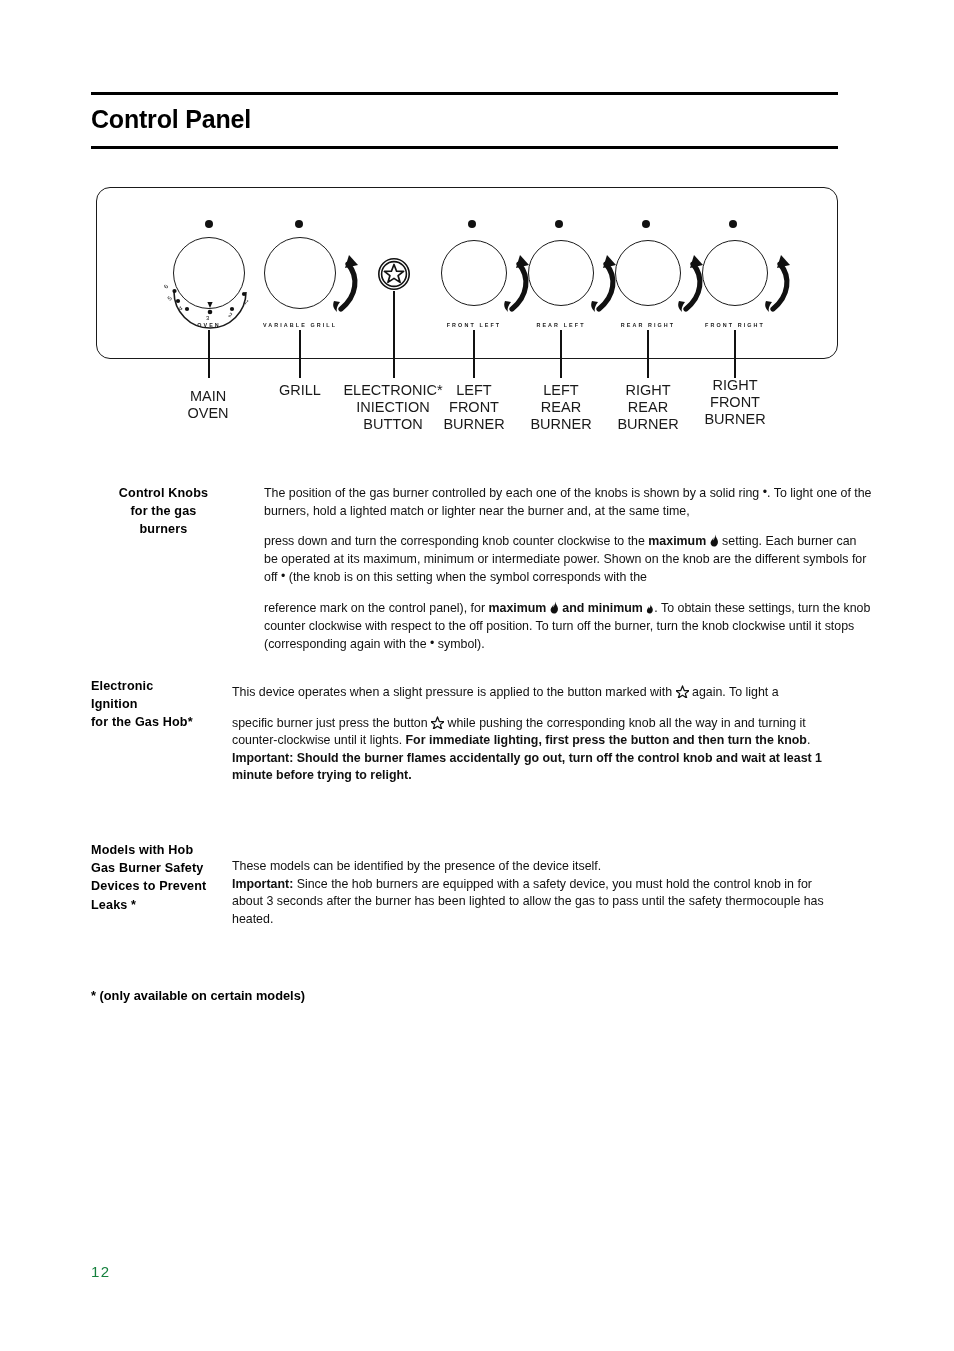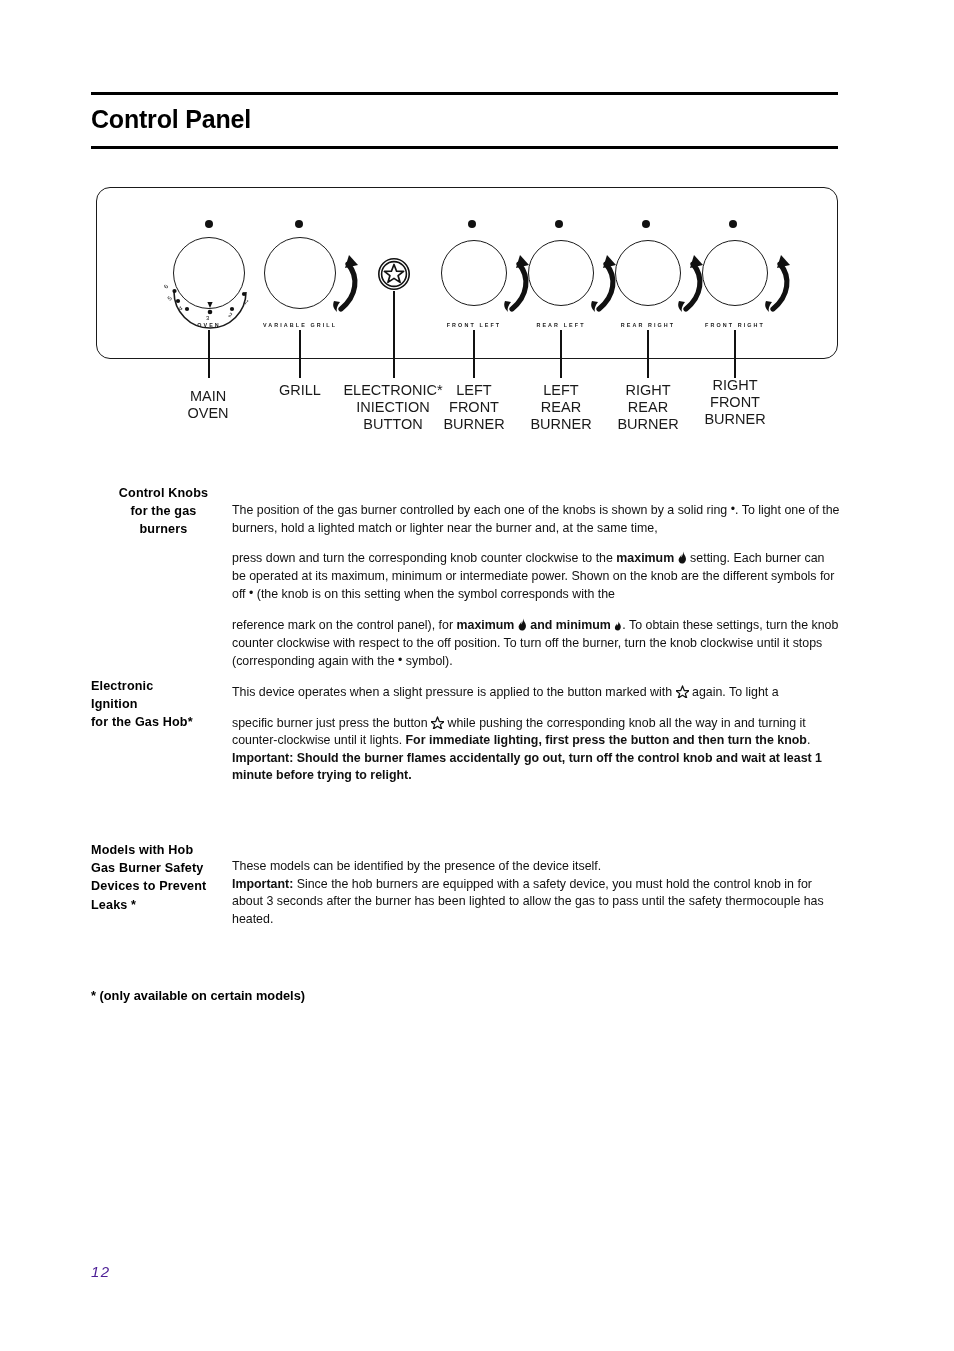--- a/index.html
+++ b/index.html
@@ -136,22 +136,21 @@
     top: 988px;
     font-size: 12.8px;
     font-weight: bold;
   }
   .page-number {
     position: absolute;
     left: 91px;
     top: 1263px;
     font-size: 15px;
     letter-spacing: 1.5px;
-    color: #4c1d95;
-    font-style: italic;
+    color: #15803d;
   }
 
   
   .sym-flame-max, .sym-flame-min, .sym-star, .sym-dot {
     display: inline-block;
     vertical-align: -2px;
   }
   .sym-dot { vertical-align: 1px; }
 </style>
 </head>
@@ -271,21 +270,21 @@
     <div class="knob-label" style="left:675px; top:322px; width:120px;">FRONT RIGHT</div>
     <div class="leader-line" style="left:734px; top:330px; height:48px;"></div>
     <div class="callout" style="left:675px; top:377px; width:120px;">RIGHT
 FRONT
 BURNER</div>
   </div>
 
   <div class="sect-head" style="top:484px;text-align:center;">Control Knobs
 for the gas
 burners</div>
-  <div class="sect-body" style="top:501px;">
+  <div class="sect-body" style="top:484px;margin-left:32px;">
     <p><span>The position of the gas burner controlled by each one of the knobs is shown by a solid ring</span><span class="sym-dot">&nbsp;•</span><span>. To light one of the burners, hold a lighted match or lighter near the burner and, at the same time,</span></p>
     <p class="gap-p"><span>press down and turn the corresponding knob counter clockwise to the </span><span class="b">maximum</span>
       <svg class="sym-flame-max" width="9" height="13" viewBox="0 0 9 13">
           <path d="M5.1 0.4 C5.6 3.4 7.6 4.3 7.9 7.2 C8.2 10.3 6.4 12.5 4.2 12.6 C1.9 12.7 0.4 10.9 0.6 8.6 C0.8 6.2 2.8 5.6 3.3 3.4 C3.6 4.6 3.3 5.6 2.9 6.4 C4.2 5.1 5.3 3.1 5.1 0.4 Z" fill="#111"></path>
         </svg><span> setting. Each burner can be operated at its maximum, minimum or intermediate power. Shown on the knob are the different symbols for off</span><span class="sym-dot">&nbsp;•&nbsp;</span><span>(the knob is on this setting when the symbol corresponds with the</span></p>
     <p class="gap-p"><span>reference mark on the control panel), for </span><span class="b">maximum</span>
       <svg class="sym-flame-max" width="9" height="13" viewBox="0 0 9 13">
           <path d="M5.1 0.4 C5.6 3.4 7.6 4.3 7.9 7.2 C8.2 10.3 6.4 12.5 4.2 12.6 C1.9 12.7 0.4 10.9 0.6 8.6 C0.8 6.2 2.8 5.6 3.3 3.4 C3.6 4.6 3.3 5.6 2.9 6.4 C4.2 5.1 5.3 3.1 5.1 0.4 Z" fill="#111"></path>
         </svg><span class="b"> and </span><span class="b">minimum</span>
       <svg class="sym-flame-min" width="8" height="10" viewBox="0 0 8 10">

